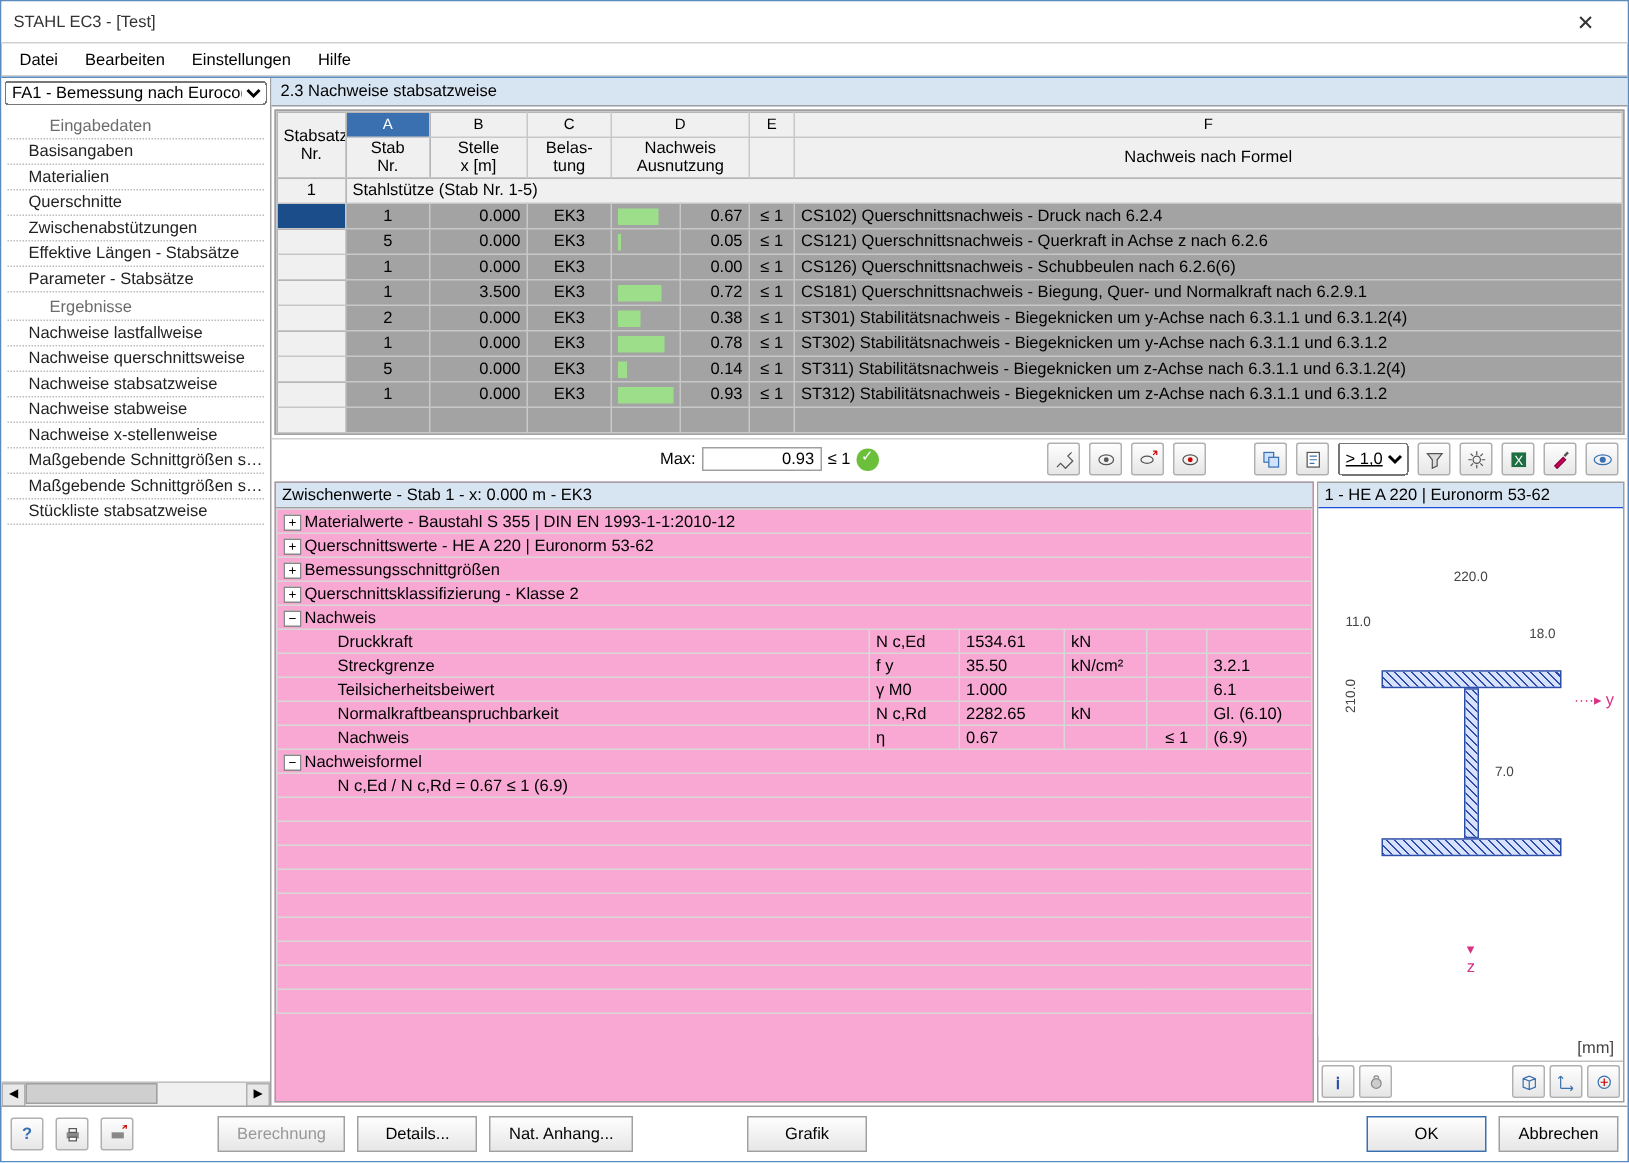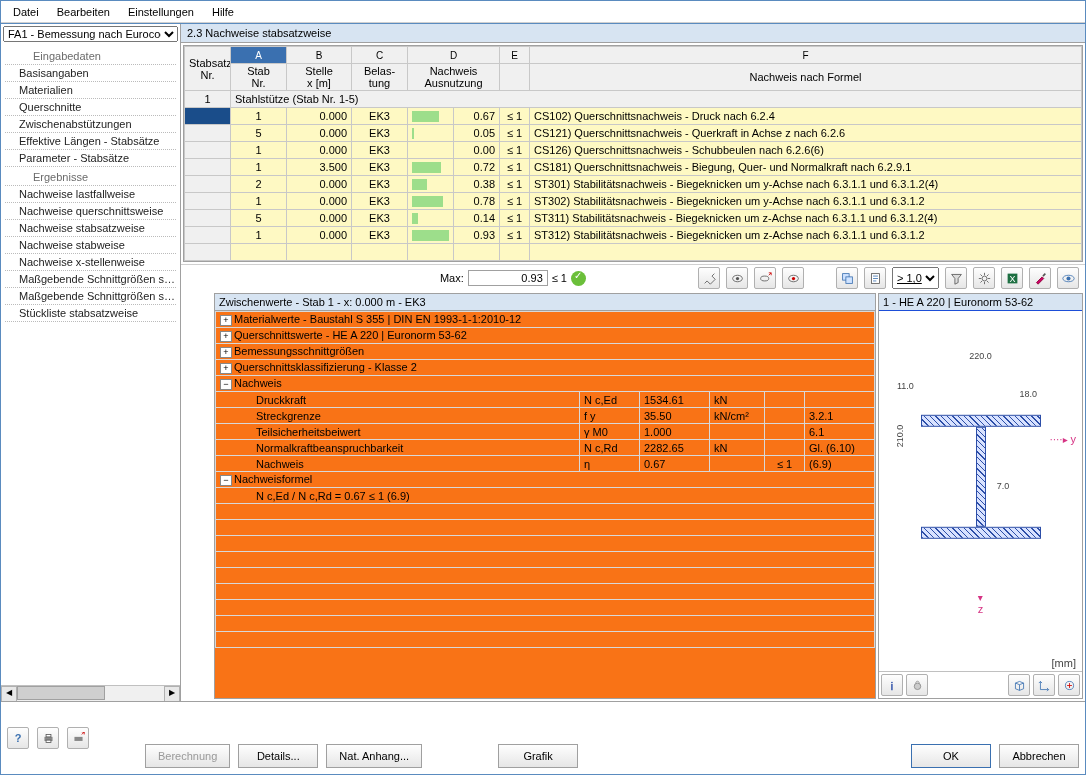--- a/index.html
+++ b/index.html
@@ -11,21 +11,21 @@
   .menubar { height: 22px; display: flex; align-items: center; padding: 0 4px; gap: 2px; border-bottom: 1px solid #d0d0d0; }
   .menubar span { padding: 2px 8px; cursor: pointer; }
   .client { flex: 1; display: flex; border-top: 1px solid #5a8bbf; min-height: 0; }
   .left-panel { width: 180px; display: flex; flex-direction: column; border-right: 1px solid #a0a0a0; background: #fff; }
   .fa-select { margin: 2px; font-size: 11px; }
   .tree { flex: 1; padding: 2px 4px; overflow: auto; line-height: 16px; color: #222; }
   .tree-hdr { color: #6b6b6b; border-bottom: 1px dotted #bbb; margin-top: 2px; padding-left: 28px; }
   .tree-item { padding-left: 14px; border-bottom: 1px dotted #bbb; cursor: pointer; white-space: nowrap; overflow: hidden; text-overflow: ellipsis; }
   .right { flex: 1; display: flex; flex-direction: column; min-width: 0; }
   .section-hdr { background: #d7e4f2; border-bottom: 1px solid #a0a0a0; padding: 3px 6px; font-weight: normal; }
-  .grid { border: 1px solid #a0a0a0; margin: 2px; background: #fef9c3; }
+  .grid { border: 1px solid #a0a0a0; margin: 2px; background: #a3a3a3; }
   .grid table { border-collapse: collapse; width: 100%; table-layout: fixed; }
   .grid th, .grid td { border: 1px solid #c8c8c8; padding: 1px 4px; height: 17px; white-space: nowrap; overflow: hidden; }
   .grid th { background: #f0f0f0; font-weight: normal; text-align: center; }
   .col-letter { background: #d7e4f2; text-align: center; height: 15px; font-size: 10px; }
   .col-letter.selA { background: #3a70b0; color: #fff; }
   .rownum { background: #f0f0f0; text-align: center; width: 46px; }
   .rownum.sel { background: #1a4d8a; }
   .num { text-align: right; }
   .ctr { text-align: center; }
   .bar { display: inline-block; height: 11px; background: #9dde8b; vertical-align: middle; }
@@ -33,61 +33,65 @@
   .toolbar .spacer { flex: 1; }
   .tbtn { width: 22px; height: 22px; border: 1px solid #b0b0b0; background: linear-gradient(#fefefe,#e6e6e6); display:inline-flex; align-items:center; justify-content:center; cursor:pointer; border-radius:2px; font-size:11px; }
   .tbtn svg { width: 13px; height: 13px; }
   .maxbox { display: flex; align-items: center; gap: 4px; }
   .maxval { width: 80px; border: 1px solid #a0a0a0; text-align: right; padding: 1px 4px; background:#fff; }
   .okglyph { width: 15px; height: 15px; border-radius: 50%; background: #6bbf3a; display:inline-block; position:relative; }
   .okglyph::after { content:"✓"; color:#fff; font-size:10px; position:absolute; top:-1px; left:3px; }
   select.scale { height: 22px; text-decoration: underline; }
 
   .mid { flex: 1; display: flex; min-height: 0; margin: 2px; gap: 2px; }
-  .detail-grid { flex: 1; border: 1px solid #a0a0a0; overflow: auto; background: #f97316; margin-left: 31px; }
+  .detail-grid { flex: 1; border: 1px solid #a0a0a0; overflow: auto; background: #f9a8d4; }
   .detail-grid .hdr { background: #d7e4f2; padding: 2px 4px; border-bottom: 1px solid #a0a0a0; }
   .detail-grid table { border-collapse: collapse; width: 100%; }
   .detail-grid td { border: 1px solid #d8d8d8; padding: 1px 4px; height: 16px; }
   .exp { width: 12px; display:inline-block; border:1px solid #888; text-align:center; line-height:9px; font-size:9px; margin-right:2px; background:#fff; }
   .indent2 { padding-left: 40px !important; }
   .symcol { width: 60px; }
   .valcol { width: 70px; text-align: left; }
   .unitcol { width: 55px; }
   .ltcol { width: 40px; text-align:center; }
   .refcol { width: 70px; }
 
   .profile { width: 205px; display:flex; flex-direction:column; border:1px solid #a0a0a0; }
   .profile .hdr { background:#d7e4f2; padding:2px 4px; border-bottom:1px solid #1d4ed8; }
   .profile .canvas { flex:1; background:#fff; position:relative; }
   .profile .unit { text-align:right; padding:2px 6px; color:#444; }
   .profile .tools { display:flex; gap:3px; padding:2px; border-top:1px solid #c0c0c0; }
   .profile .tools .spacer { flex:1; }
 
   .footer { border-top:1px solid #a0a0a0; padding:6px; display:flex; gap:8px; align-items:center; }
   .footer .spacer { flex:1; }
-  .btn { min-width:80px; height:24px; border:1px solid #a0a0a0; background:linear-gradient(#fefefe,#e6e6e6); cursor:pointer; padding:4px 12px;margin-top:36px; }
+  .btn { min-width:80px; height:24px; border:1px solid #a0a0a0; background:linear-gradient(#fefefe,#e6e6e6); cursor:pointer; padding:4px 12px; }
   .btn.disabled { color:#999; }
   .btn.primary { border:1px solid #3a70b0; }
 
   
   .isect { position:absolute; left:50%; top:50%; transform:translate(-50%,-55%); }
   .flange { width:120px; height:12px; background:repeating-linear-gradient(45deg,#2c4ea8,#2c4ea8 1px,#d8e2ff 1px,#d8e2ff 4px); border:1px solid #2c4ea8; }
   .web { width:10px; height:100px; background:repeating-linear-gradient(45deg,#2c4ea8,#2c4ea8 1px,#d8e2ff 1px,#d8e2ff 4px); border:1px solid #2c4ea8; margin:0 auto; }
   .dim { position:absolute; font-size:9px; color:#444; }
   .axis { position:absolute; color:#d63384; font-size:10px; }
   .scrollbar-h { height:16px; background:#f0f0f0; border-top:1px solid #c0c0c0; display:flex; align-items:center; }
   .sb-btn { width:16px; height:16px; border:1px solid #b0b0b0; background:#e8e8e8; text-align:center; line-height:12px; font-size:8px; }
   .sb-track { flex:1; height:16px; position:relative; }
   .sb-thumb { position:absolute; left:0; top:0; height:14px; width:60%; background:#cfcfcf; border:1px solid #a0a0a0; }
   .group-row td { background:#f0f0f0; }
 </style>
 </head>
 <body>
 
 <div class="window">
+  <div class="titlebar">
+    <span class="title">STAHL EC3 - [Test]</span>
+    <div class="close-btn">✕</div>
+  </div>
   <div class="menubar">
     <span>Datei</span>
     <span>Bearbeiten</span>
     <span>Einstellungen</span>
     <span>Hilfe</span>
   </div>
 
   <div class="client">
 
     <div class="left-panel">

